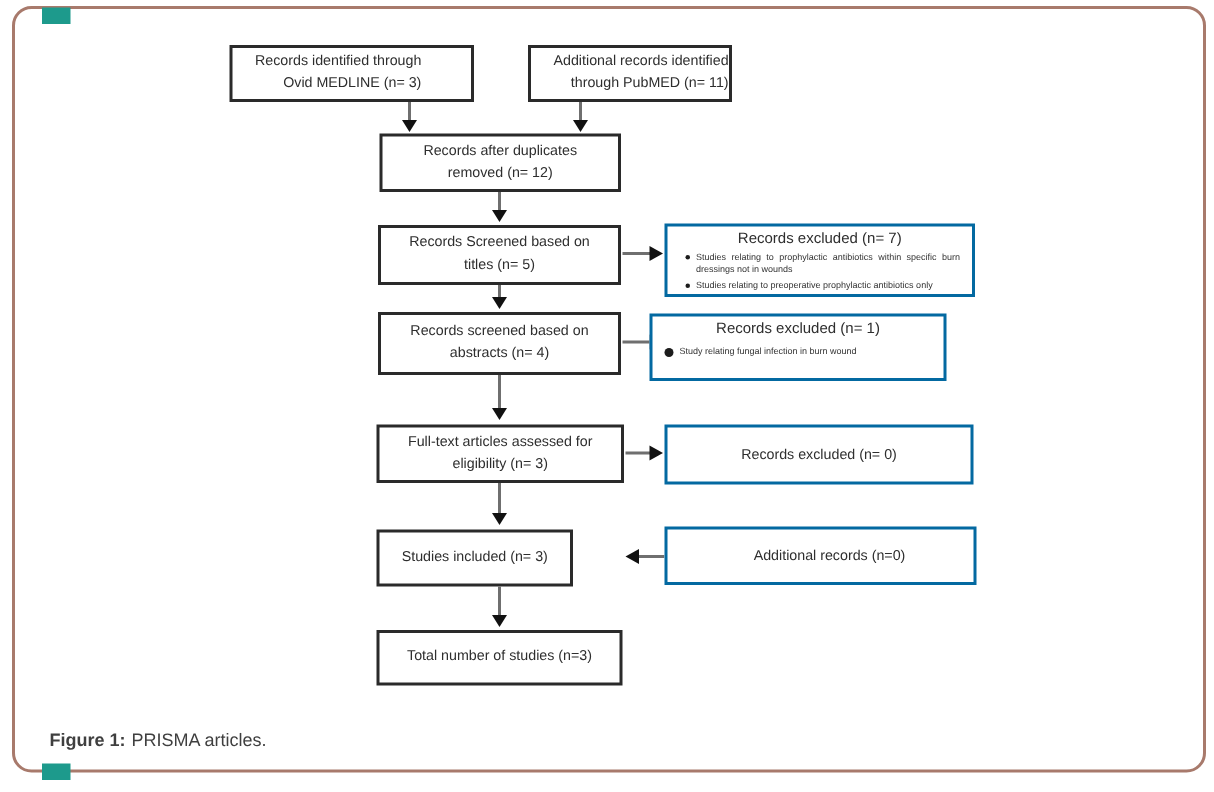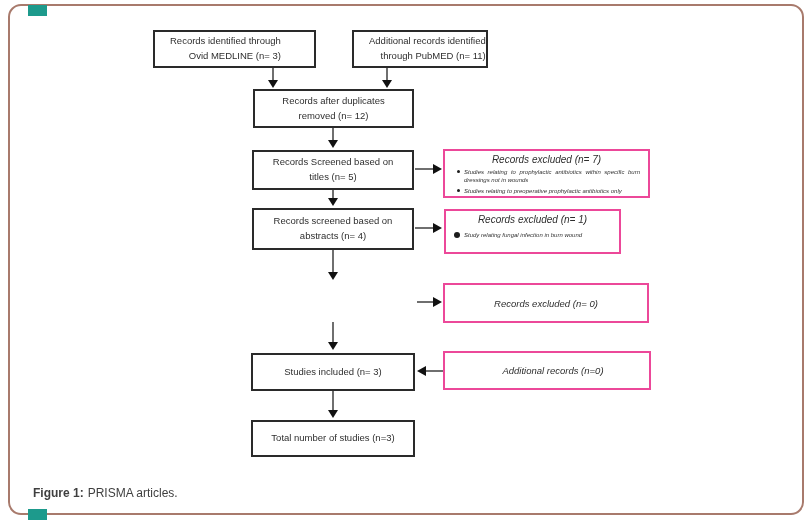--- a/index.html
+++ b/index.html
@@ -10,22 +10,22 @@
   .teal-mark{position:absolute;width:19px;height:11px;background:#1d9a8c;z-index:5;}
   .teal-top{left:28px;top:5px;}
   .teal-bottom{left:28px;top:509px;}
 
   .box{position:absolute;box-sizing:border-box;border:2px solid #2a2a2a;background:#fff;
        display:flex;align-items:center;justify-content:center;
        font-size:9.5px;line-height:1.55;color:#2e2e2e;text-align:center;z-index:2;}
   .box .box-text{white-space:pre-line;}
   .box.left-align{justify-content:flex-start;text-align:right;padding-left:15px;}
 
-  .ex-box{position:absolute;box-sizing:border-box;border:2px solid #ec4899;background:#fff;
-          color:#2e2e2e;z-index:2;font-style:italic;}
+  .ex-box{position:absolute;box-sizing:border-box;border:2px solid #0369a1;background:#fff;
+          color:#2e2e2e;z-index:2;}
   .ex-title{font-size:10px;text-align:center;margin-top:3px;}
   .ex-bullets{margin:3px 8px 0 12px;}
   .bullet-row{display:flex;gap:4px;margin-bottom:2px;}
   .bullet-dot{flex:none;border-radius:50%;background:#1c1c1c;}
   .dot-small{width:3px;height:3px;margin-top:2px;}
   .dot-large{width:6px;height:6px;margin-top:1px;}
   .bullet-text{font-size:6px;line-height:1.4;color:#333;text-align:justify;}
   .centered-one-line{display:flex;align-items:center;justify-content:center;
                      font-size:9.5px;text-align:right;}
 
@@ -67,42 +67,46 @@
   </div>
 
   <div class="box" style="left:252px;top:150px;width:162px;height:40px;">
     <span class="box-text">Records Screened based on
 titles (n= 5)</span>
   </div>
   <div class="box" style="left:252px;top:208px;width:162px;height:42px;">
     <span class="box-text">Records screened based on
 abstracts (n= 4)</span>
   </div>
-  <div class="box" style="left:251px;top:353px;width:164px;height:38px;">
+  <div class="box" style="left:251px;top:283px;width:165px;height:39px;">
+    <span class="box-text">Full-text articles assessed for
+eligibility (n= 3)</span>
+  </div>
+  <div class="box" style="left:251px;top:353px;width:131px;height:38px;">
     <span class="box-text">Studies included (n= 3)</span>
   </div>
   <div class="box" style="left:251px;top:420px;width:164px;height:37px;">
     <span class="box-text">Total number of studies (n=3)</span>
   </div>
 
   <div class="ex-box" style="left:443px;top:149px;width:207px;height:49px;">
     <div class="ex-title">Records excluded (n= 7)</div>
     <div class="ex-bullets">
       <div class="bullet-row">
         <span class="bullet-dot dot-small"></span>
         <span class="bullet-text">Studies relating to prophylactic antibiotics within specific burn dressings not in wounds</span>
       </div>
       <div class="bullet-row">
         <span class="bullet-dot dot-small"></span>
         <span class="bullet-text">Studies relating to preoperative prophylactic antibiotics only</span>
       </div>
     </div>
   </div>
 
-  <div class="ex-box" style="left:444px;top:209px;width:177px;height:45px;">
+  <div class="ex-box" style="left:433px;top:209px;width:198px;height:45px;">
     <div class="ex-title">Records excluded (n= 1)</div>
     <div class="ex-bullets" style="margin-top:6px;margin-left:8px;">
       <div class="bullet-row">
         <span class="bullet-dot dot-large"></span>
         <span class="bullet-text" style="text-align:left;">Study relating fungal infection in burn wound</span>
       </div>
     </div>
   </div>
 
   <div class="ex-box centered-one-line" style="left:443px;top:283px;width:206px;height:40px;">

